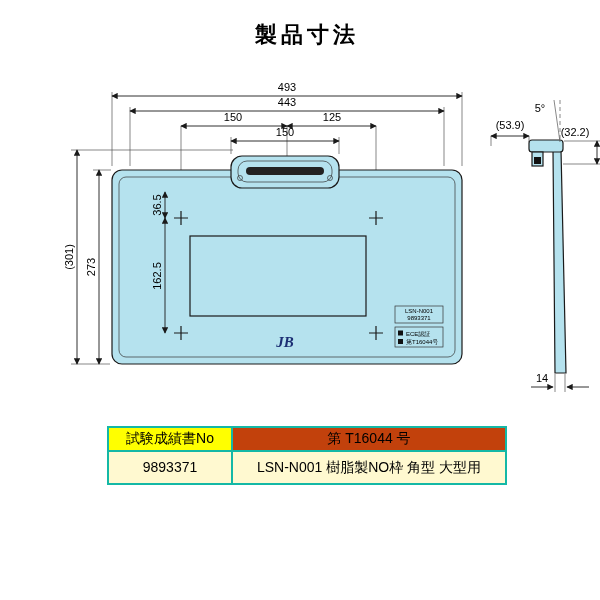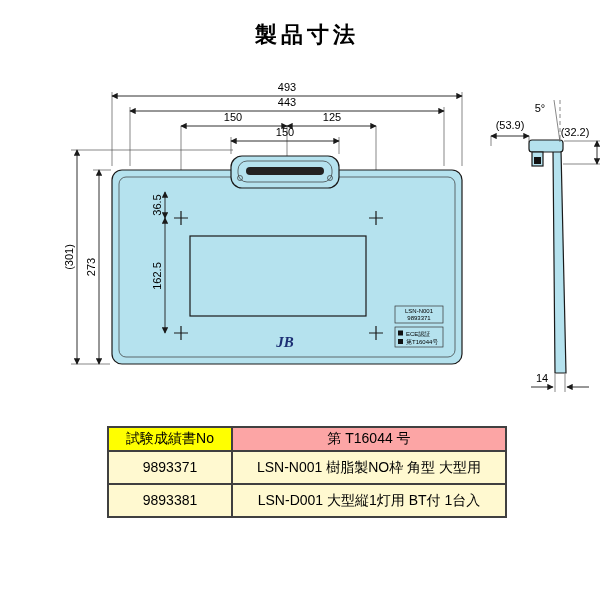--- a/index.html
+++ b/index.html
@@ -18,25 +18,25 @@
   .dim      { stroke:#1a1a1a; stroke-width:0.9; fill:none; }
   .dimtxt   { font-family:"Liberation Sans", sans-serif; font-size:11px; fill:#000; text-anchor:middle; }
   .tinytxt  { font-family:"Liberation Sans", sans-serif; font-size:6px; fill:#000; text-anchor:middle; }
   .tinyl    { text-anchor:start; }
   .logotxt  { font-family:"Liberation Serif", serif; font-size:15px; font-style:italic;
               font-weight:bold; fill:#1c2f74; text-anchor:middle; }
 
   
   table.spec { position:absolute; top:426px; left:100px; width:400px;
                border-collapse:collapse; font-size:14px; color:#000; }
-  .spec td { border:2px solid #404040; text-align:center; vertical-align:middle;
+  .spec td { border:2px solid #14b8a6; text-align:center; vertical-align:middle;
              padding:2px 4px; background:#fff9d0; line-height:1.25; }
   .spec td.col1 { width:124px; white-space:pre-line; }
   .spec .hdr-label { background:#ffff00; }
-  .spec .hdr-value { background:#fca5a5; }
+  .spec .hdr-value { background:#c2410c; }
   .spec tr.r-hdr td { height:24px; }
   .spec tr.r td { height:33px; }
   .spec tr.r-last td { height:44px; }
 </style>
 </head>
 <body>
 
 <div class="page">
 
   <div class="title">製品寸法</div>
@@ -140,20 +140,16 @@
   <table class="spec">
     <tbody>
       <tr class="r-hdr">
         <td class="col1 hdr-label">試験成績書No</td>
         <td class="hdr-value">第 T16044 号</td>
       </tr>
       <tr class="r">
         <td class="col1">9893371</td>
         <td>LSN-N001  樹脂製NO枠  角型 大型用</td>
       </tr>
-      <tr class="r">
-        <td class="col1">9893381</td>
-        <td>LSN-D001  大型縦1灯用 BT付  1台入</td>
-      </tr>
     </tbody>
   </table>
 
 </div>
 
 </body></html>

